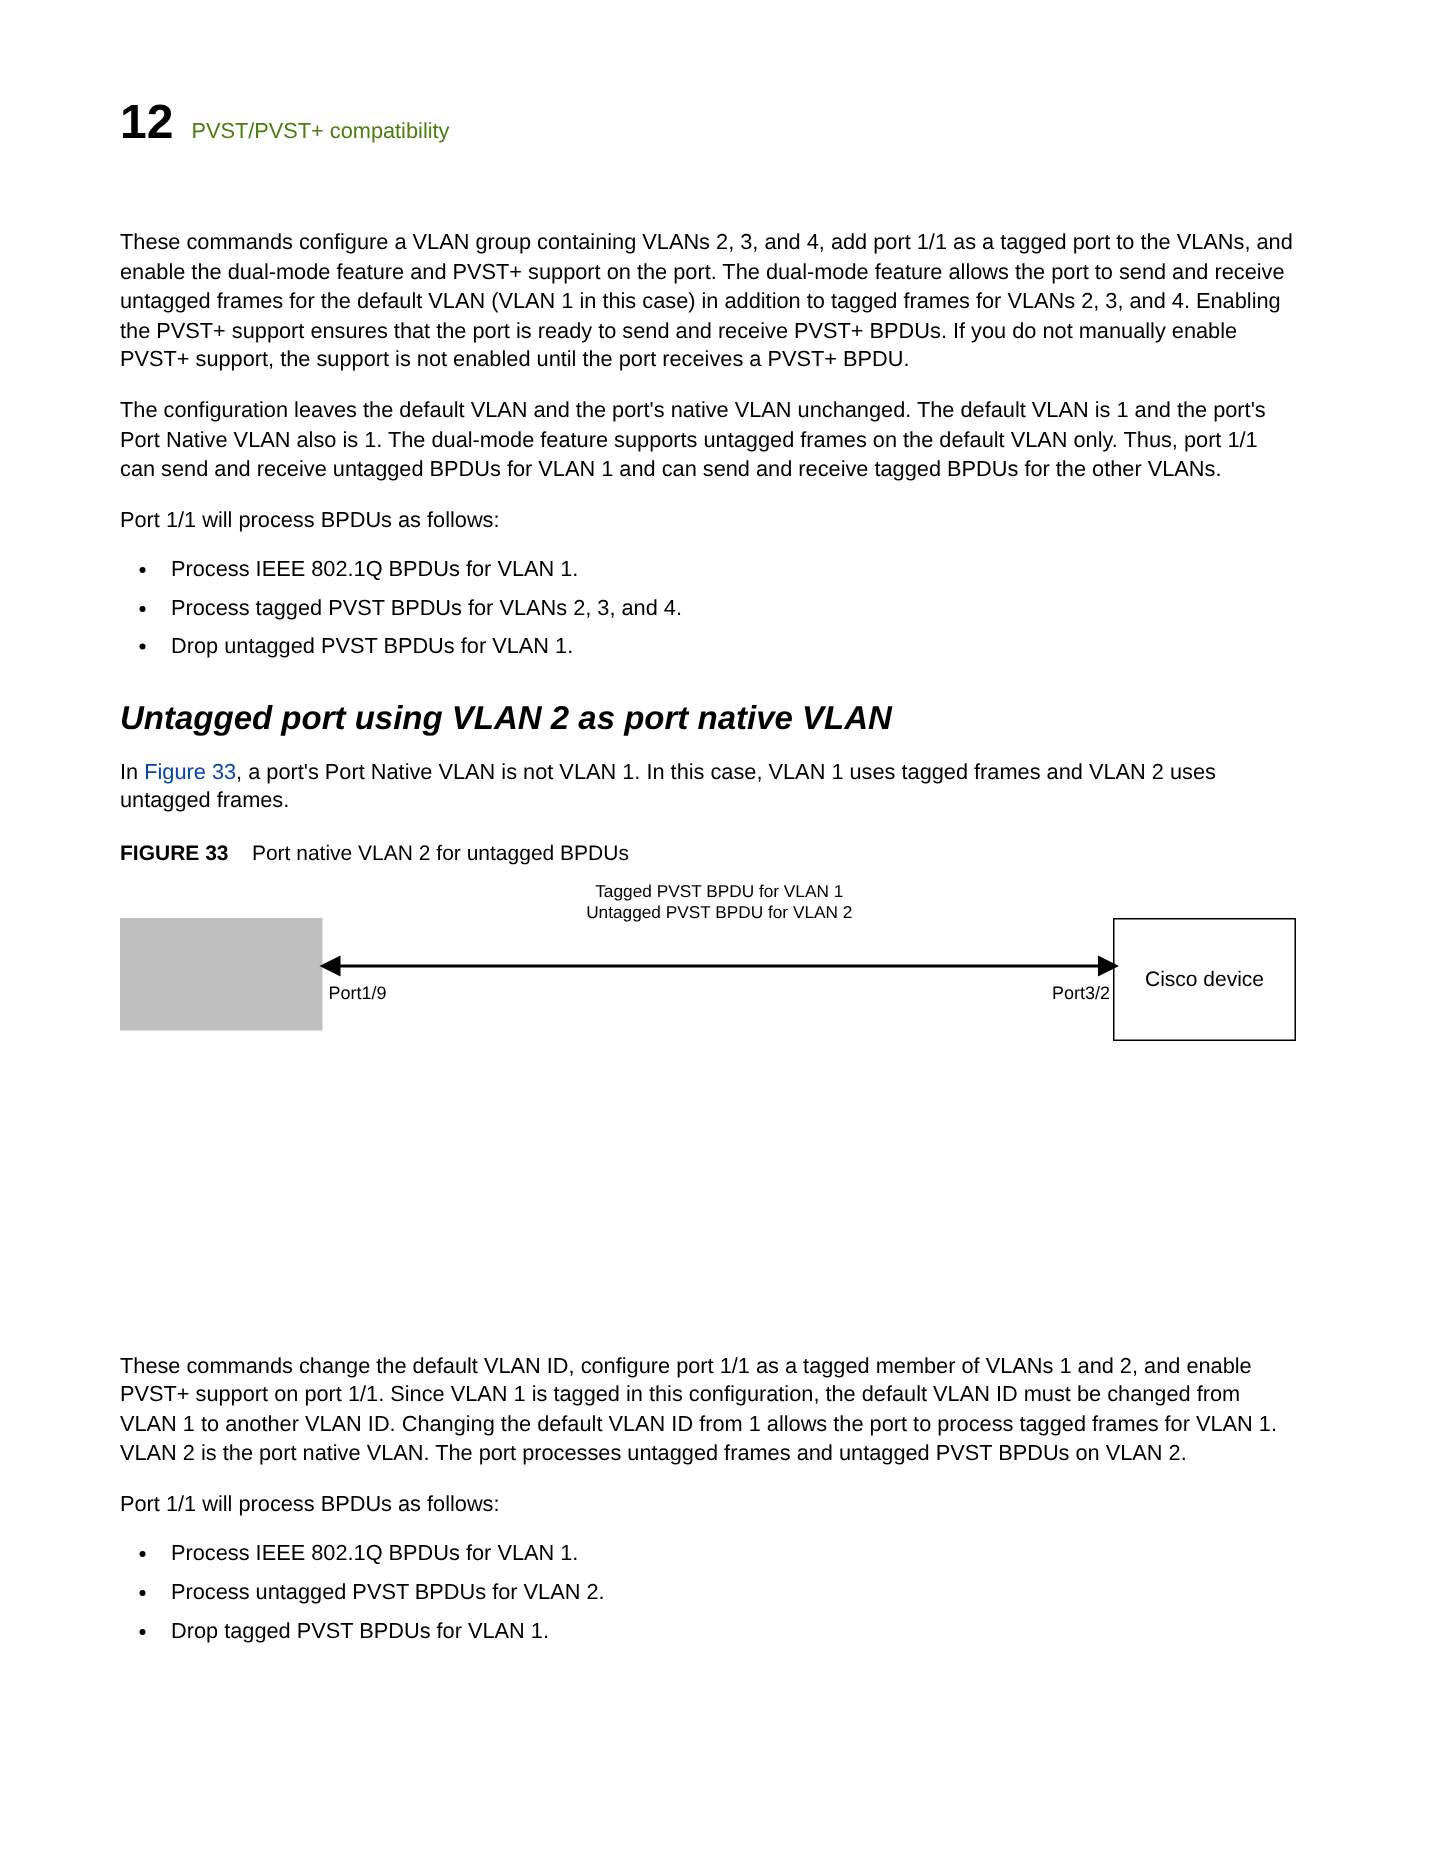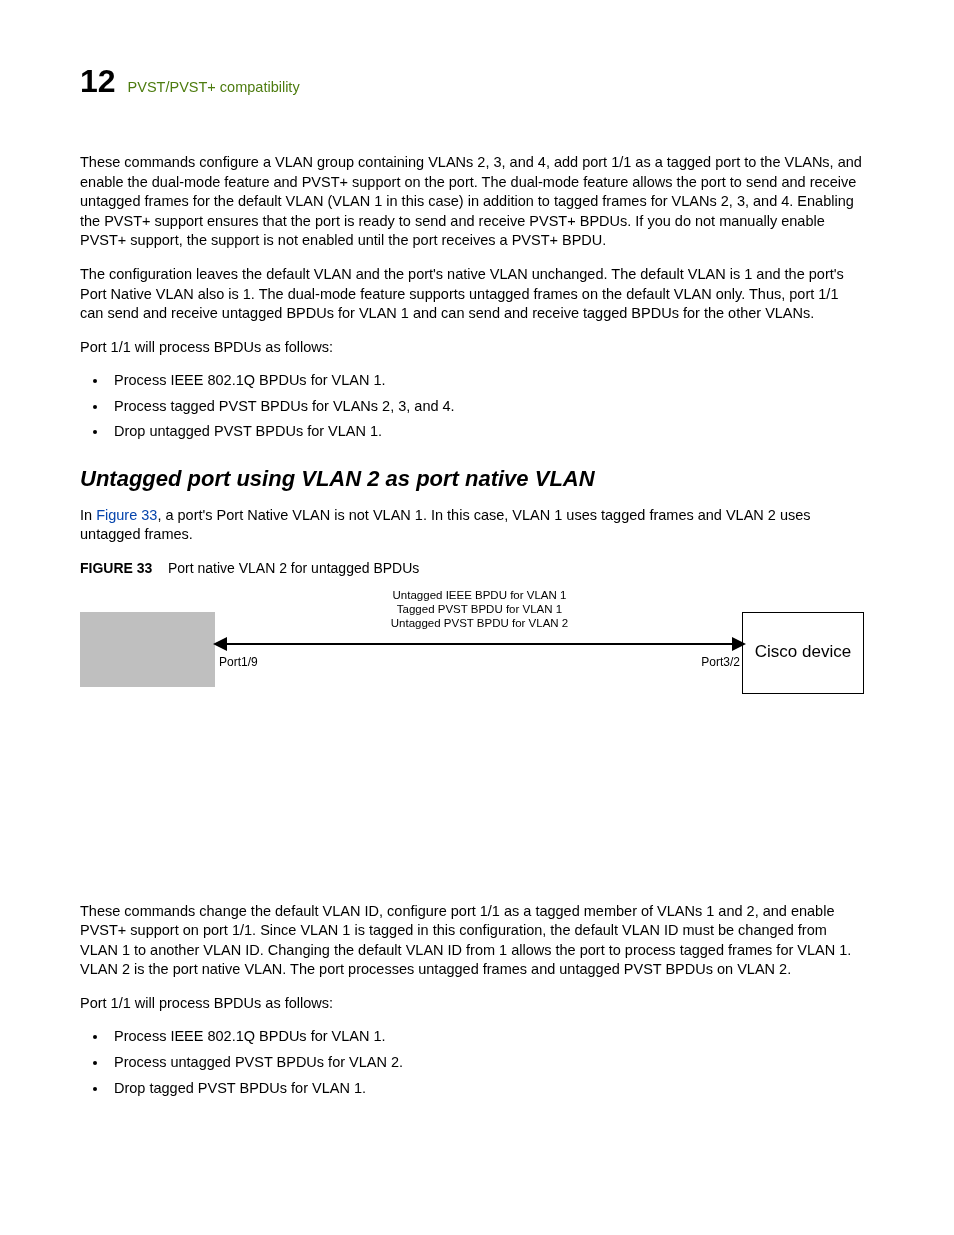--- a/index.html
+++ b/index.html
@@ -78,21 +78,21 @@
   .ciscobox {
     position: absolute;
     right: 0;
     top: 24px;
     width: 120px;
     height: 80px;
     border: 1px solid #000;
     display: flex;
     align-items: center;
     justify-content: center;
-    font-size: 17px;
+    font-size: 14px;
     text-align: center;
   }
   .arrowzone {
     position: absolute;
     left: 135px;
     right: 120px;
     top: 0;
     bottom: 0;
   }
   .bpdulabels {
@@ -164,21 +164,20 @@
     </p>
 
     <div class="figcap">
       <span class="label">FIGURE 33</span>&nbsp;&nbsp;&nbsp;&nbsp;<span>Port native VLAN 2 for untagged BPDUs</span>
     </div>
 
     <div class="figwrap">
       <div class="greybox"></div>
       <div class="arrowzone">
         <div class="bpdulabels">
-          <div>Untagged IEEE BPDU for VLAN 1</div>
           <div>Tagged PVST BPDU for VLAN 1</div>
           <div>Untagged PVST BPDU for VLAN 2</div>
         </div>
         <div class="arrowline"></div>
         <div class="arrowhead-left"></div>
         <div class="arrowhead-right"></div>
         <div class="portlabel portleft">Port1/9</div>
         <div class="portlabel portright">Port3/2</div>
       </div>
       <div class="ciscobox">

